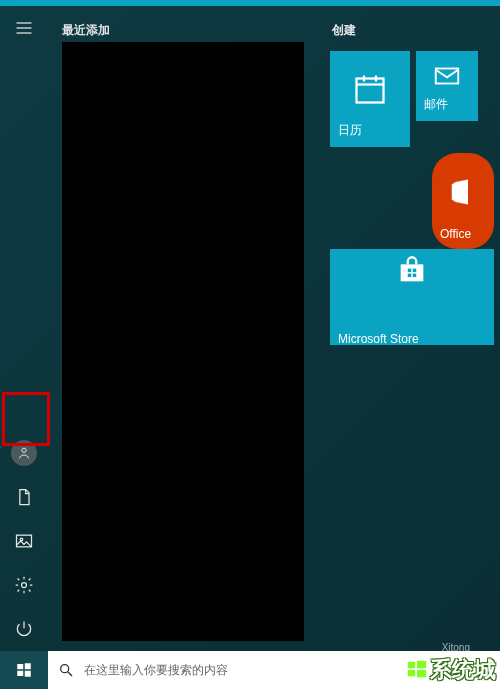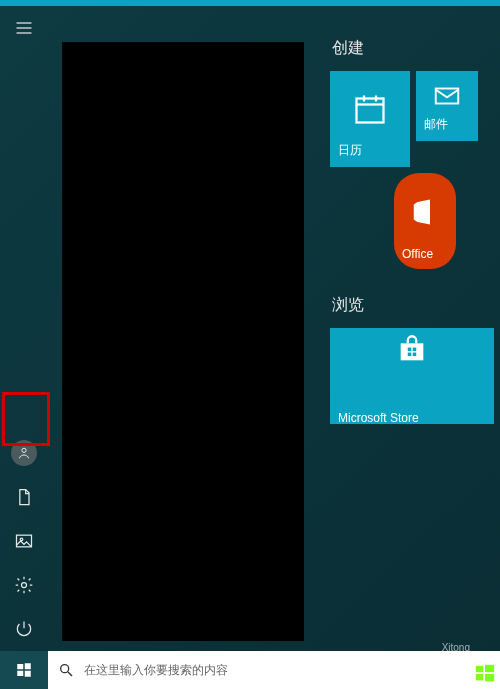--- a/index.html
+++ b/index.html
@@ -85,24 +85,24 @@
 
     .tiles-col {
       position: absolute;
       left: 324px;
       top: 0;
       bottom: 0;
       right: 0;
       padding: 16px 0 10px 6px;
     }
     .group-heading {
-      font-size: 16px;
+      font-size: 12px;
       color: #e6e6e6;
-      font-weight: 400;
-      margin: 16px 0 12px 2px;
+      font-weight: 700;
+      margin: 0 0 12px 2px;
     }
     .group-heading.second { margin-top: 26px; }
     .tile-row {
       display: flex;
       gap: 6px;
     }
     .tile {
       position: relative;
       color: #ffffff;
       padding: 4px 8px;
@@ -115,21 +115,21 @@
       display: flex;
       align-items: center;
       justify-content: center;
     }
     .tile .tile-label {
       font-size: 12px;
       padding-bottom: 4px;
     }
     .tile-calendar { width: 80px; height: 96px; background: #0aa3c2; }
     .tile-mail     { width: 62px; height: 70px; background: #0aa3c2; }
-    .tile-office   { width: 62px; height: 96px; background: #d83b01; margin-left:64px;border-radius:25px; }
+    .tile-office   { width: 62px; height: 96px; background: #d83b01; margin-left:102px;border-radius:25px; }
     .tile-store    { width: 164px; height: 96px; background: #0aa3c2; gap: 45px; }
 
     .taskbar {
       position: absolute;
       left: 0;
       right: 0;
       bottom: 0;
       height: 38px;
       background: #0e3a42;
       display: flex;
@@ -230,20 +230,21 @@
       <svg class="ico" viewBox="0 0 24 24">
         <path d="M12 3v8"></path>
           <path d="M6.5 6a8 8 0 1 0 11 0"></path>
       </svg>
     </div>
   </div>
 
   <div class="highlight-box"></div>
 
   <div class="apps-col">
+    <div class="apps-heading">最近添加</div>
     <div class="apps-list"></div>
   </div>
 
   <div class="tiles-col">
     <div class="group-heading">创建</div>
     <div class="tile-row">
       <div class="tile tile-calendar">
         <div class="tile-icon">
           <svg viewBox="0 0 24 24" width="36" height="36" fill="none" stroke="#fff" stroke-width="1.5">
             <rect x="3" y="5" width="18" height="16"></rect>
@@ -268,21 +269,20 @@
       <div class="tile tile-office">
         <div class="tile-icon">
           <svg viewBox="0 0 24 24" width="30" height="30" fill="#ffffff">
             <path d="M6 4l10-2v20l-10-2V4zm0 0l-3 2v12l3 2V4z"></path>
           </svg>
         </div>
         <div class="tile-label">Office</div>
       </div>
     </div>
 
-    <div class="group-heading second">浏览</div>
     <div class="tile-row">
       <div class="tile tile-store">
         <div class="tile-icon">
           <svg viewBox="0 0 24 24" width="34" height="34" fill="#ffffff">
             <path d="M4 8h16v12H4z"></path>
               <path d="M9 8V6a3 3 0 0 1 6 0v2" fill="none" stroke="#fff" stroke-width="1.6"></path>
             <rect x="9" y="11" width="2.5" height="2.5" fill="#0aa3c2"></rect>
               <rect x="12.5" y="11" width="2.5" height="2.5" fill="#0aa3c2"></rect>
             <rect x="9" y="14.5" width="2.5" height="2.5" fill="#0aa3c2"></rect>
               <rect x="12.5" y="14.5" width="2.5" height="2.5" fill="#0aa3c2"></rect>
@@ -313,13 +313,14 @@
 </div>
 
 <div class="wm-sub">Xitong</div>
 <div class="watermark">
   <svg class="wm-squares" viewBox="0 0 24 24">
     <rect x="2" y="3" width="8" height="7" fill="#7fff1a"></rect>
       <rect x="12" y="2" width="10" height="8" fill="#7fff1a"></rect>
     <rect x="2" y="12" width="8" height="7" fill="#7fff1a"></rect>
       <rect x="12" y="12" width="10" height="8" fill="#7fff1a"></rect>
   </svg>
+  <span class="wm-text">系统城</span>
 </div>
 
 </body></html>

